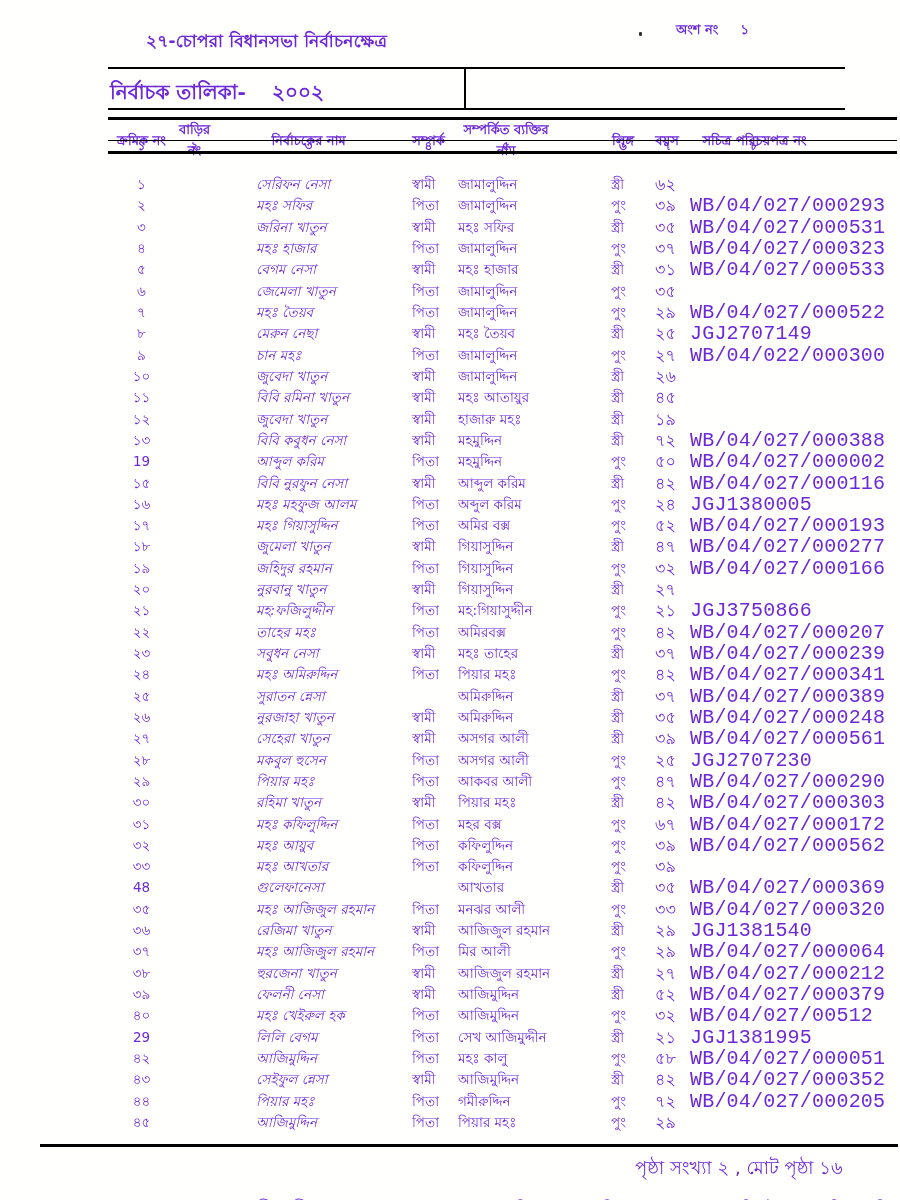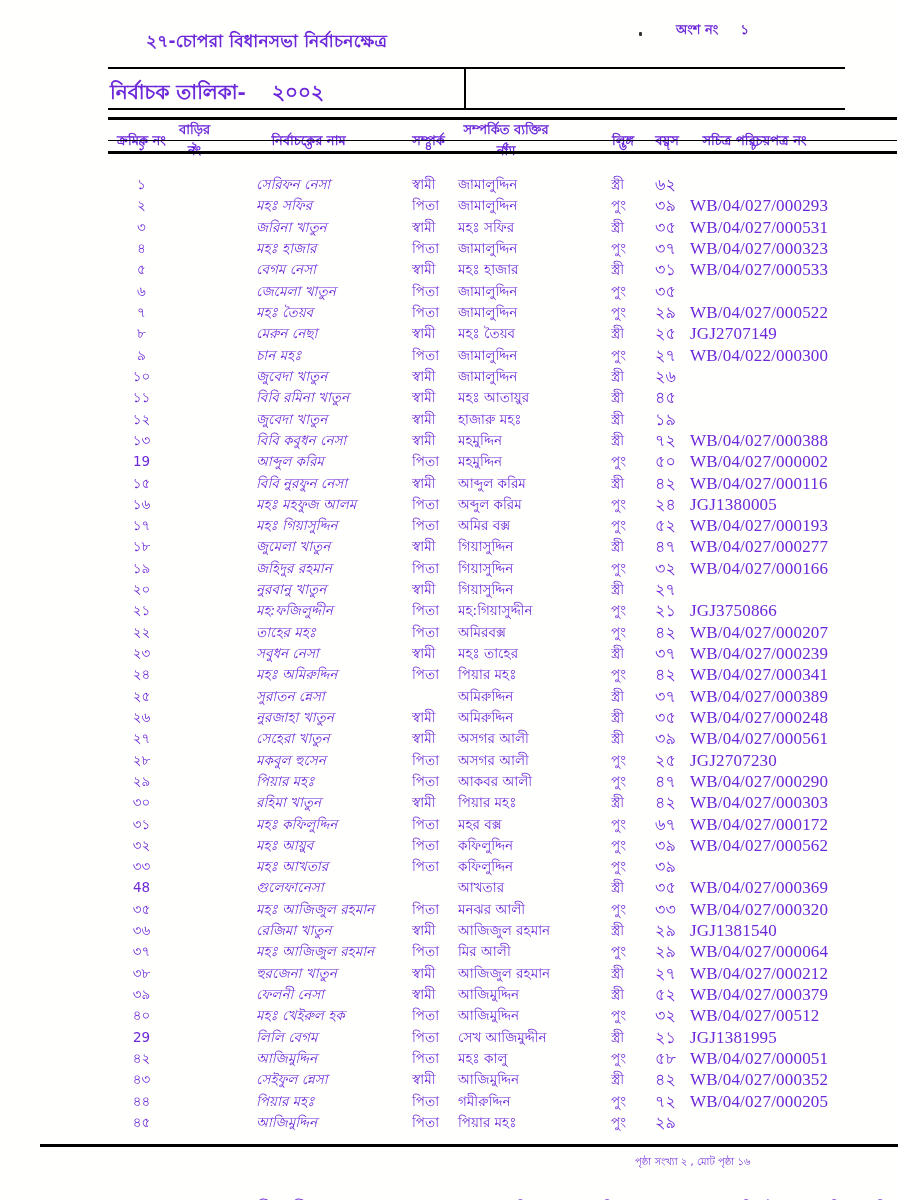--- a/index.html
+++ b/index.html
@@ -74,31 +74,31 @@
   }
   .row .c1{text-align:center;}
   .row .c2{text-align:center;}
   .row .c3{padding-left:14px;font-style:italic;}
   .row .c4{padding-left:7px;}
   .row .c5{padding-left:6px;}
   .row .c6{padding-left:13px;}
   .row .c7{padding-left:7px;font-size:16px;}
   .row .c8{
     padding-left:4px;
-    font-family:Liberation Serif, serif;
-    font-size:17px;letter-spacing:.2px;
+    font-family:Liberation Mono, monospace;
+    font-size:20px;letter-spacing:.2px;
   }
   
   .footer-note{
     position:absolute;left:100px;top:1196px;
     font-size:18px;white-space:nowrap;
   }
   .page-info{
     position:absolute;left:635px;top:1154px;
-    font-size:10px;white-space:nowrap;
+    font-size:18px;white-space:nowrap;
   }
 </style>
 </head>
 <body>
 
 <div class="page">
 
   <div class="constituency">২৭-চোপরা বিধানসভা নির্বাচনক্ষেত্র</div>
   <div class="stray-dot"></div>
   <div class="part-wrap">

